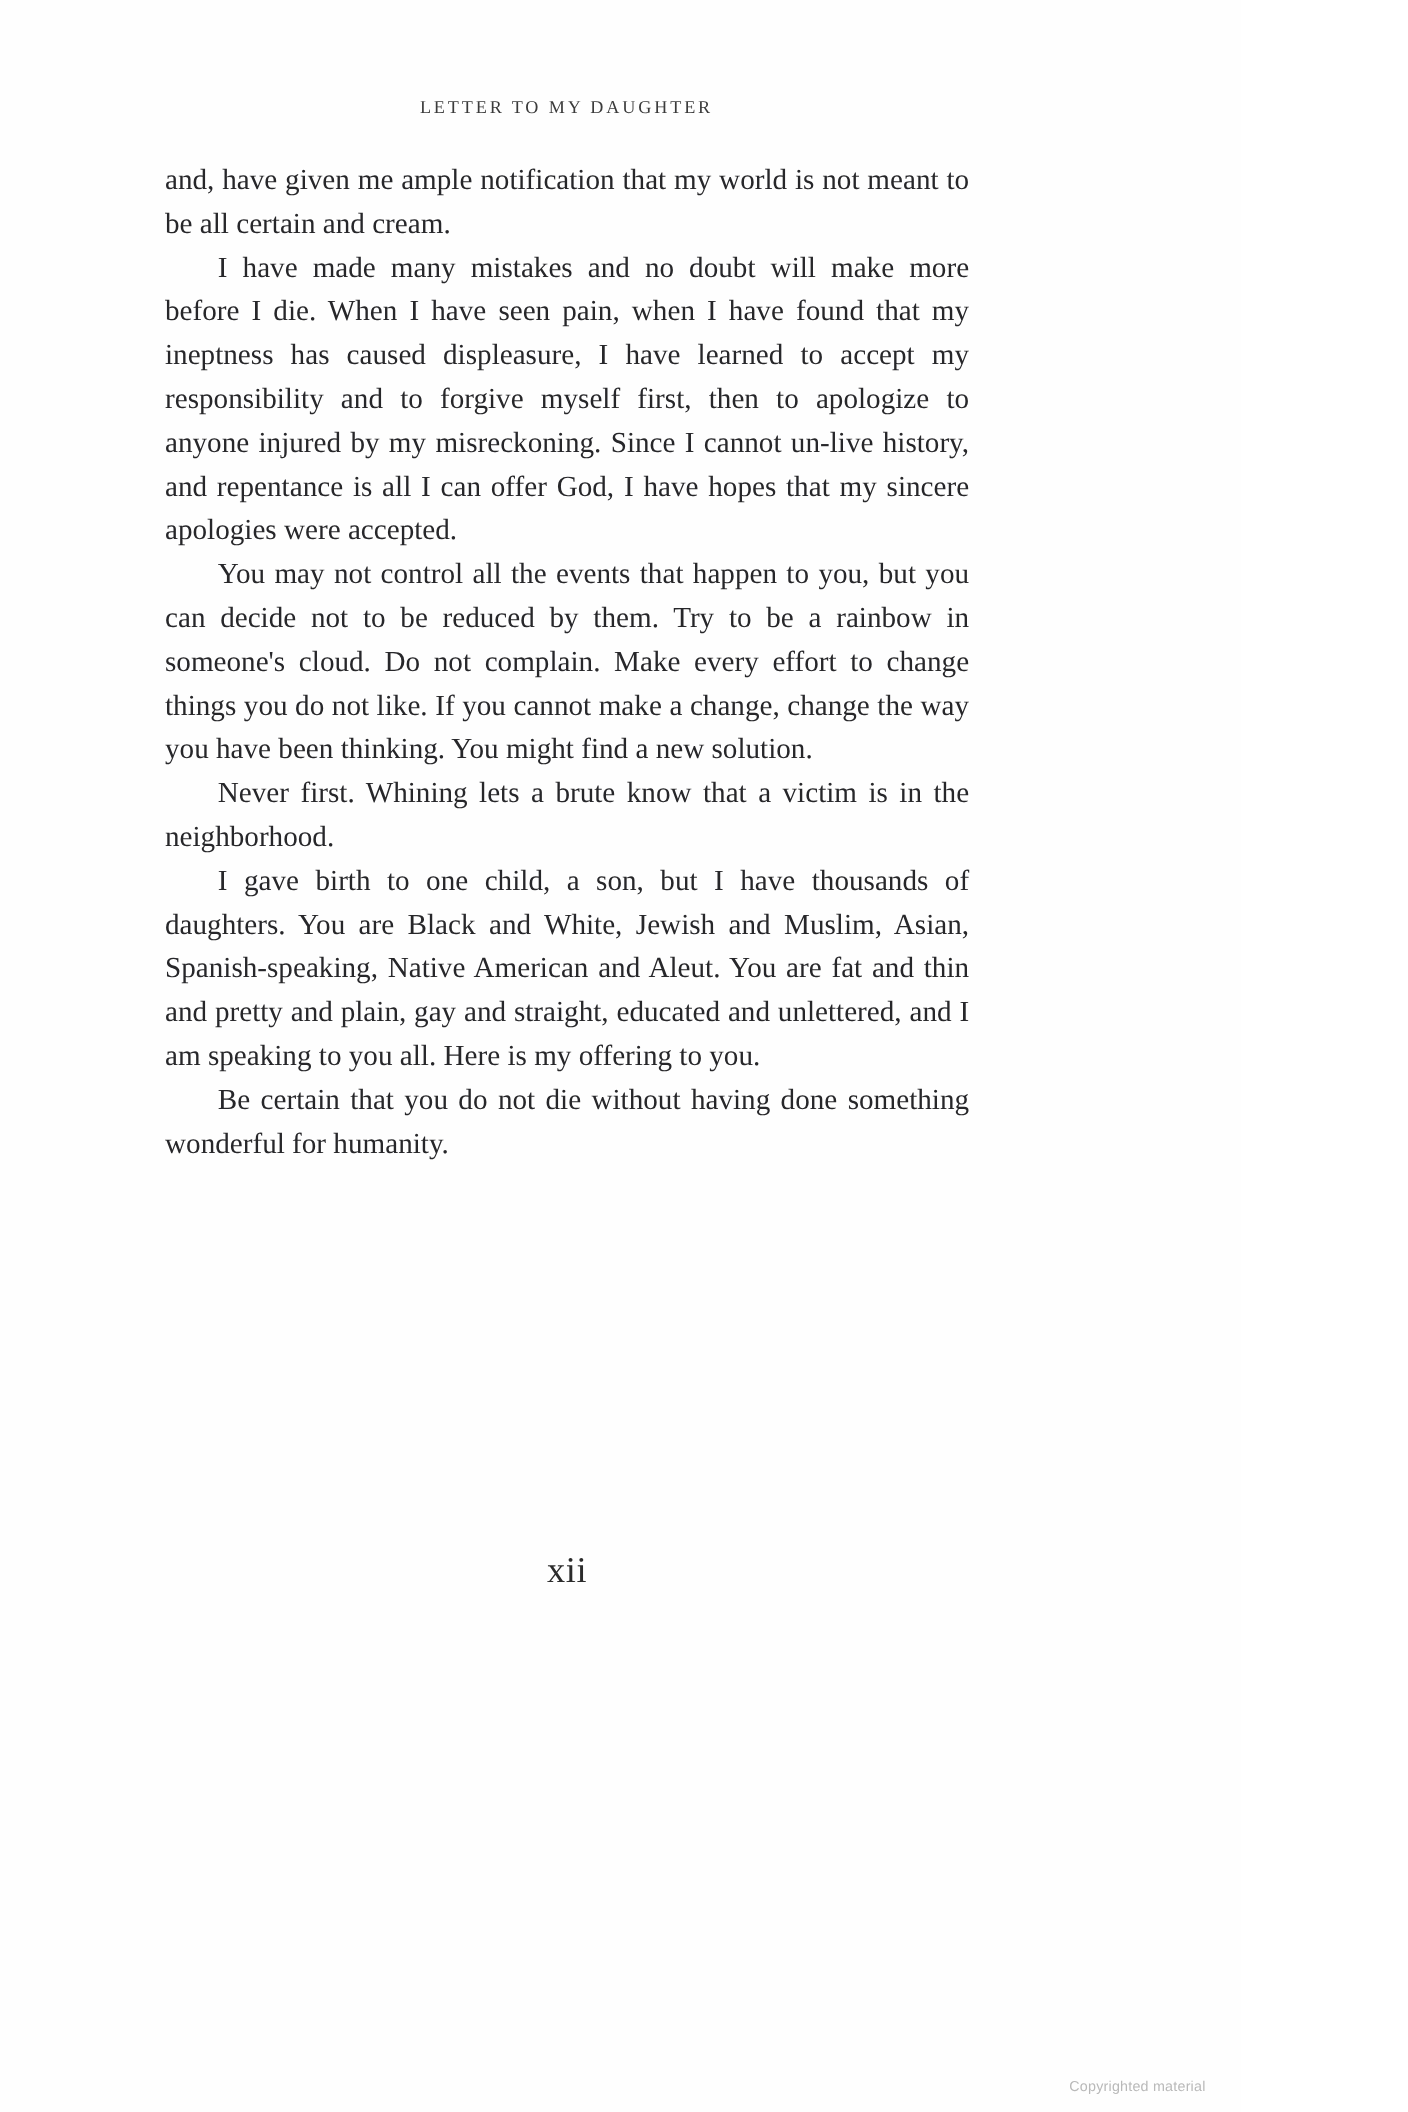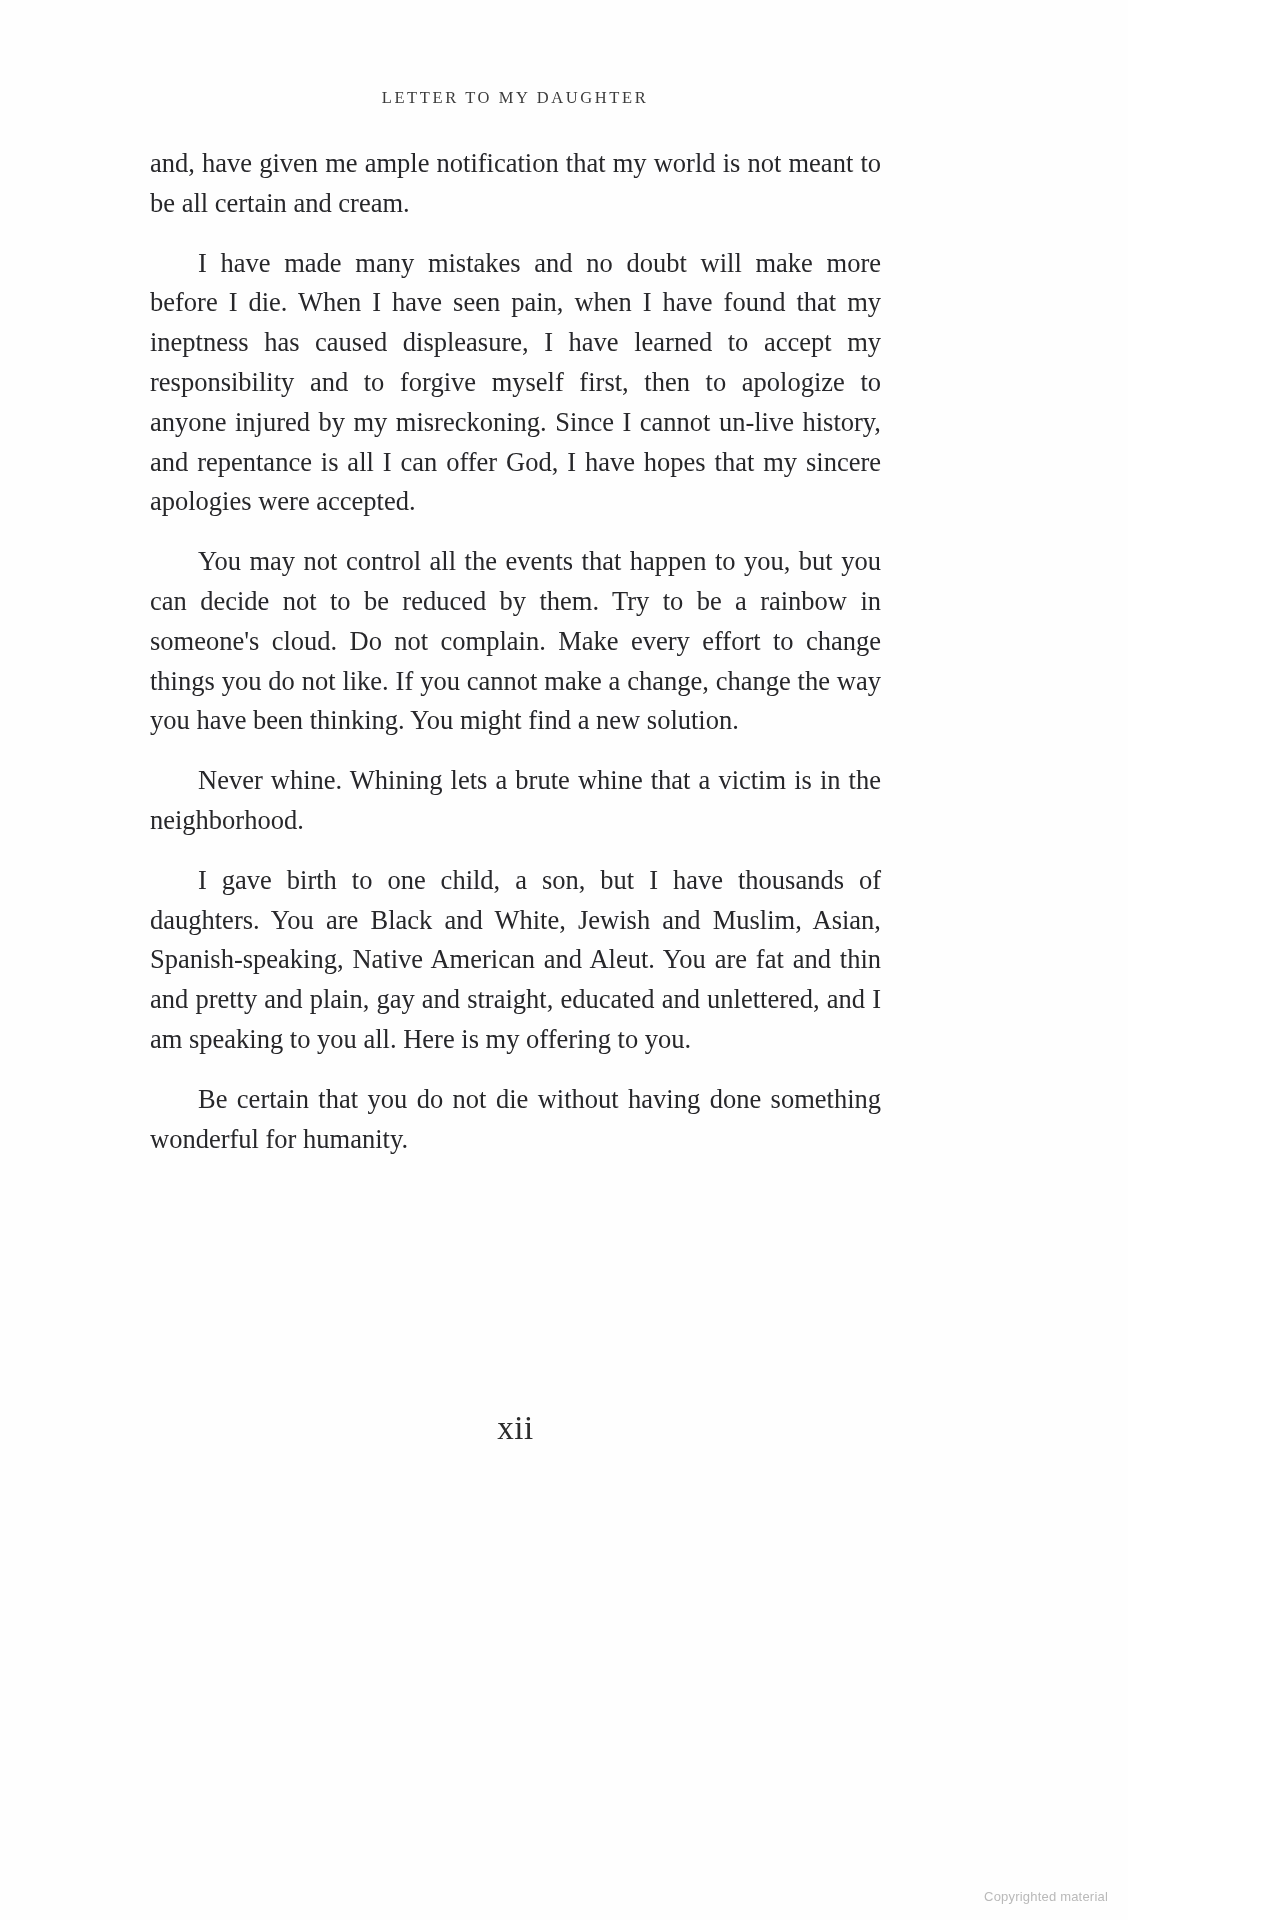--- a/index.html
+++ b/index.html
@@ -55,21 +55,20 @@
     line-height: 39.8px;
     text-align: justify;
     text-justify: inter-word;
     color: #27272a;
     font-weight: 400;
     hyphens: none;
     -webkit-hyphens: none;
   }
   .para.indent {
     text-indent: 48px;
-    margin-top: 20px;
   }
   .para:last-child {
     text-align-last: justify;
   }
   .para.flush-last {
     text-align-last: left;
   }
 
   
   .folio {
@@ -79,21 +78,21 @@
     width: 731px;
     text-align: center;
     font-size: 33px;
     color: #2b2b2b;
     letter-spacing: 0.5px;
   }
 
   
   .copyright-watermark {
     position: absolute;
-    right: 20px;
+    right: 32px;
     bottom: 16px;
     font-family: "Liberation Sans", "DejaVu Sans", sans-serif;
     font-size: 13px;
     color: #b9b9b9;
     letter-spacing: 0.2px;
   }
 </style>
 </head>
 <body>
 
@@ -102,21 +101,21 @@
   <div class="running-header">Letter to My Daughter</div>
 
   <div class="text-block">
 
     <p class="para flush-last">and, have given me ample notification that my world is not meant to be all certain and cream.</p>
 
     <p class="para indent flush-last">I have made many mistakes and no doubt will make more before I die. When I have seen pain, when I have found that my ineptness has caused displeasure, I have learned to accept my responsibility and to forgive myself first, then to apologize to anyone injured by my misreckoning. Since I cannot un-live history, and repentance is all I can offer God, I have hopes that my sincere apologies were accepted.</p>
 
     <p class="para indent flush-last">You may not control all the events that happen to you, but you can decide not to be reduced by them. Try to be a rainbow in someone's cloud. Do not complain. Make every effort to change things you do not like. If you cannot make a change, change the way you have been thinking. You might find a new solution.</p>
 
-    <p class="para indent flush-last">Never whine. Whining lets a brute whine that a victim is in the neighborhood.</p>
+    <p class="para indent flush-last">Never first. Whining lets a brute know that a victim is in the neighborhood.</p>
 
     <p class="para indent">I gave birth to one child, a son, but I have thousands of daughters. You are Black and White, Jewish and Muslim, Asian, Spanish-speaking, Native American and Aleut. You are fat and thin and pretty and plain, gay and straight, educated and unlettered, and I am speaking to you all. Here is my offering to you.</p>
 
     <p class="para indent flush-last">Be certain that you do not die without having done something wonderful for humanity.</p>
 
   </div>
 
   <div class="folio">xii</div>
 
   <div class="copyright-watermark">Copyrighted material</div>

